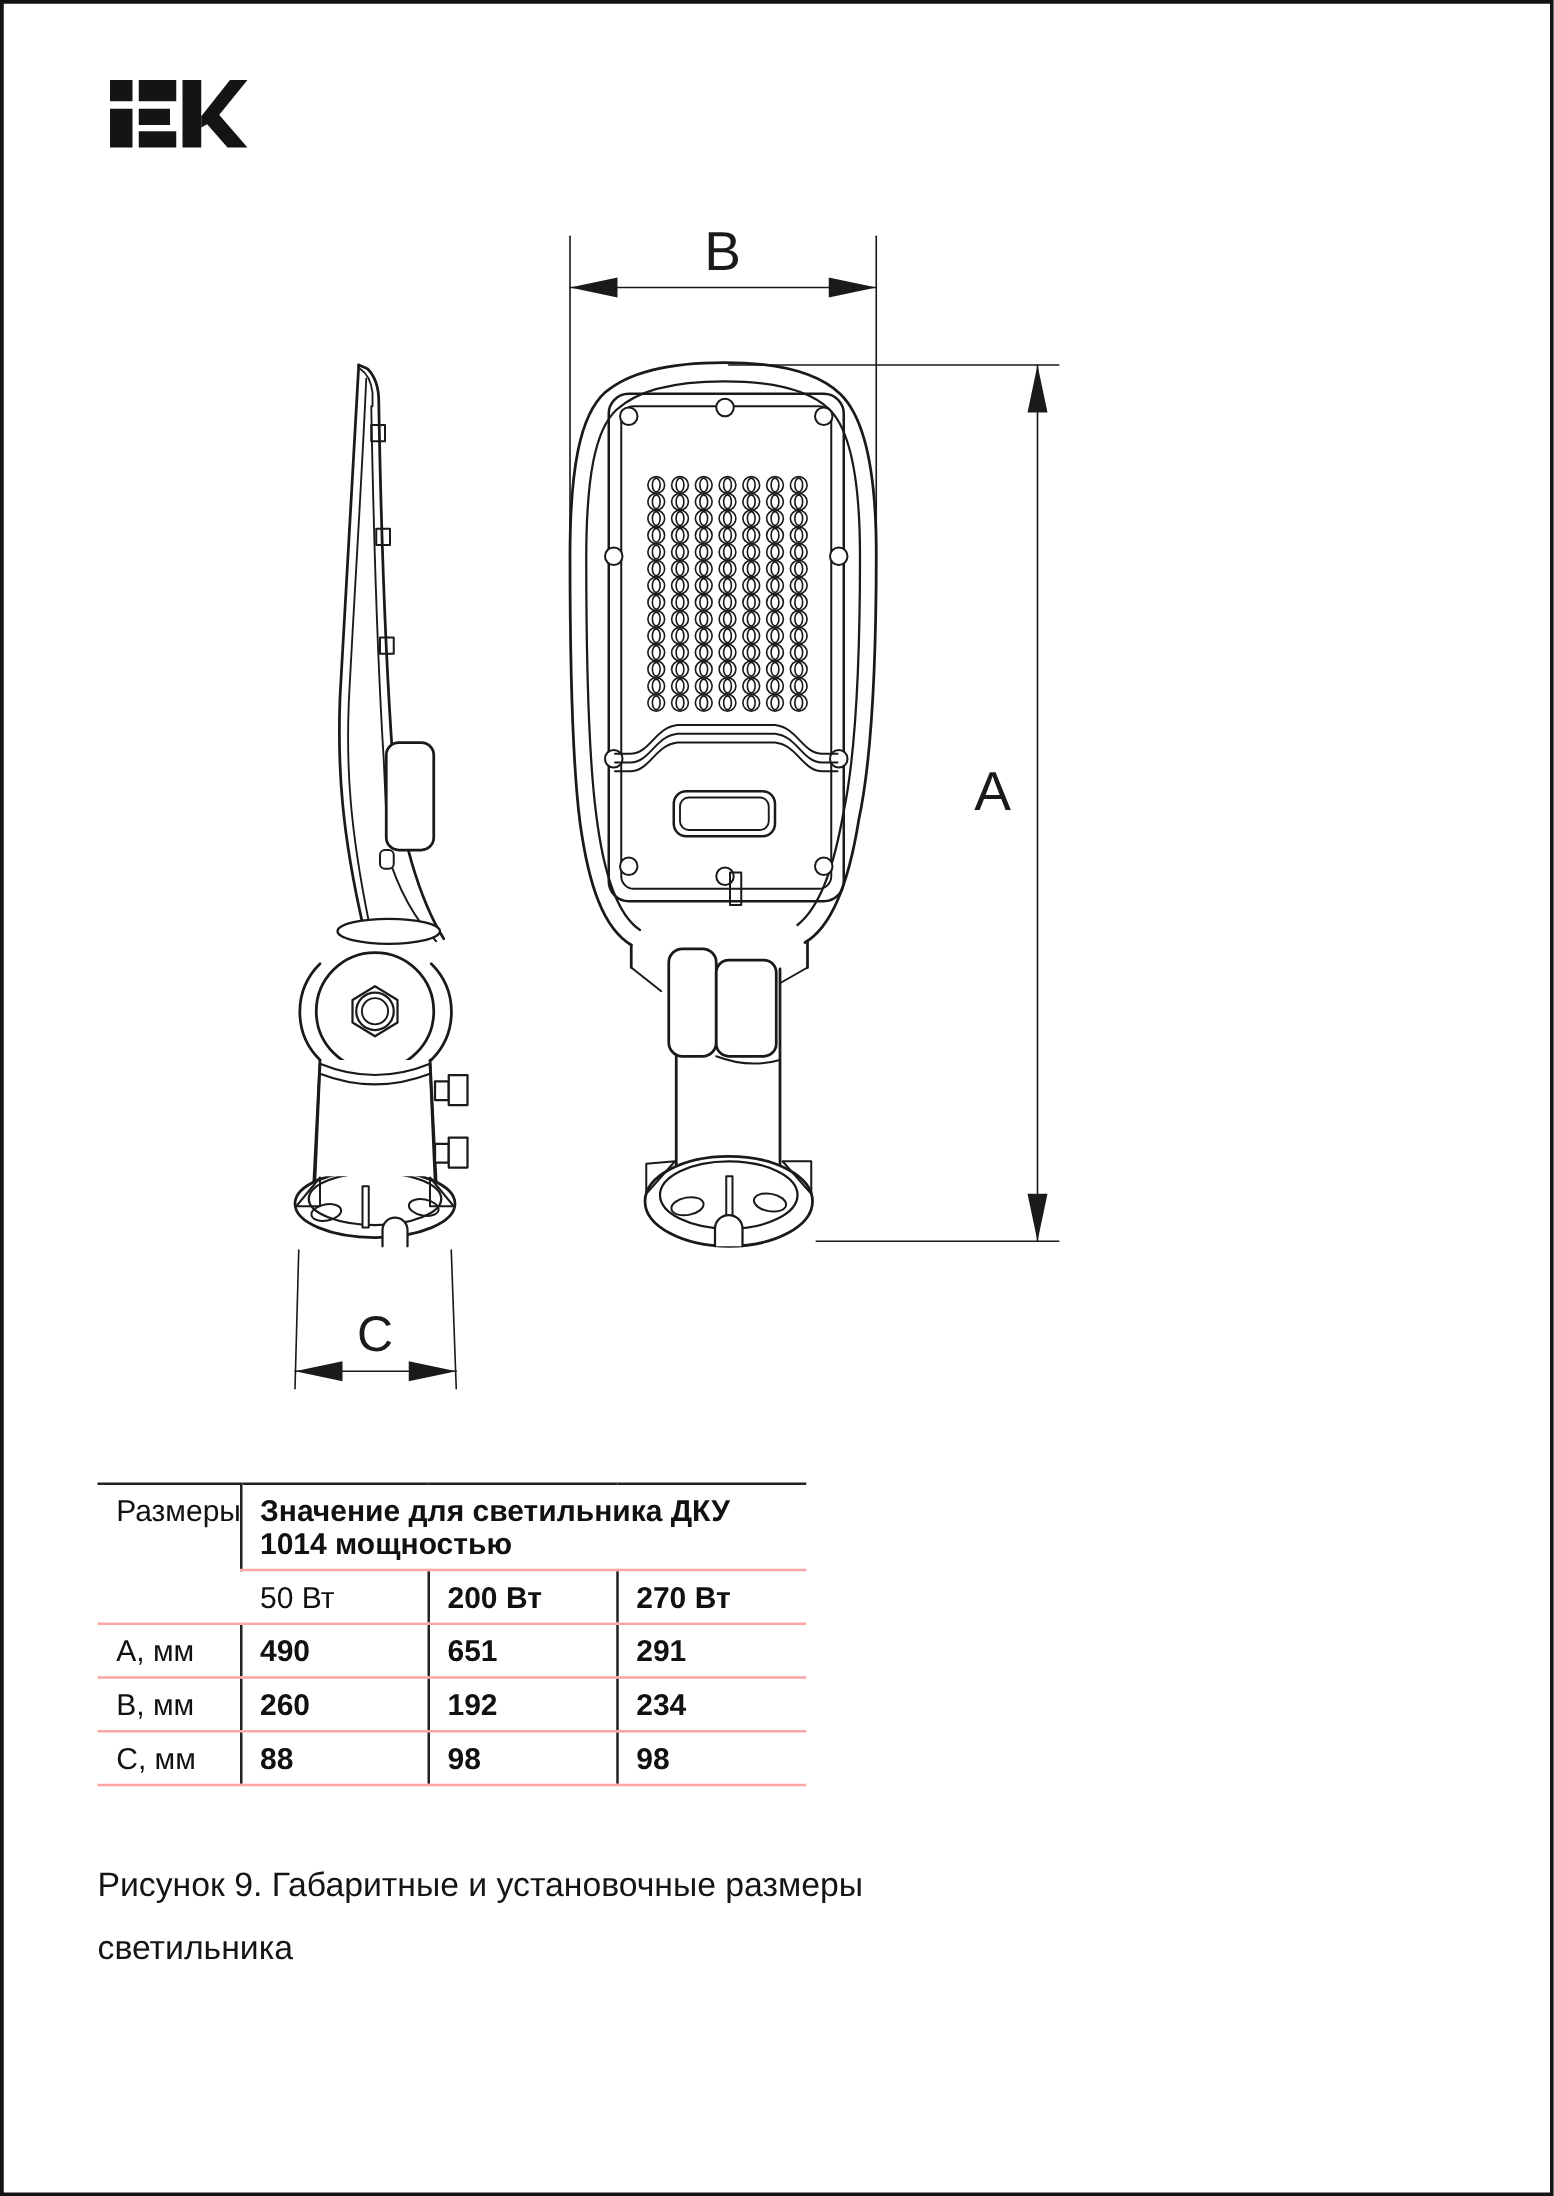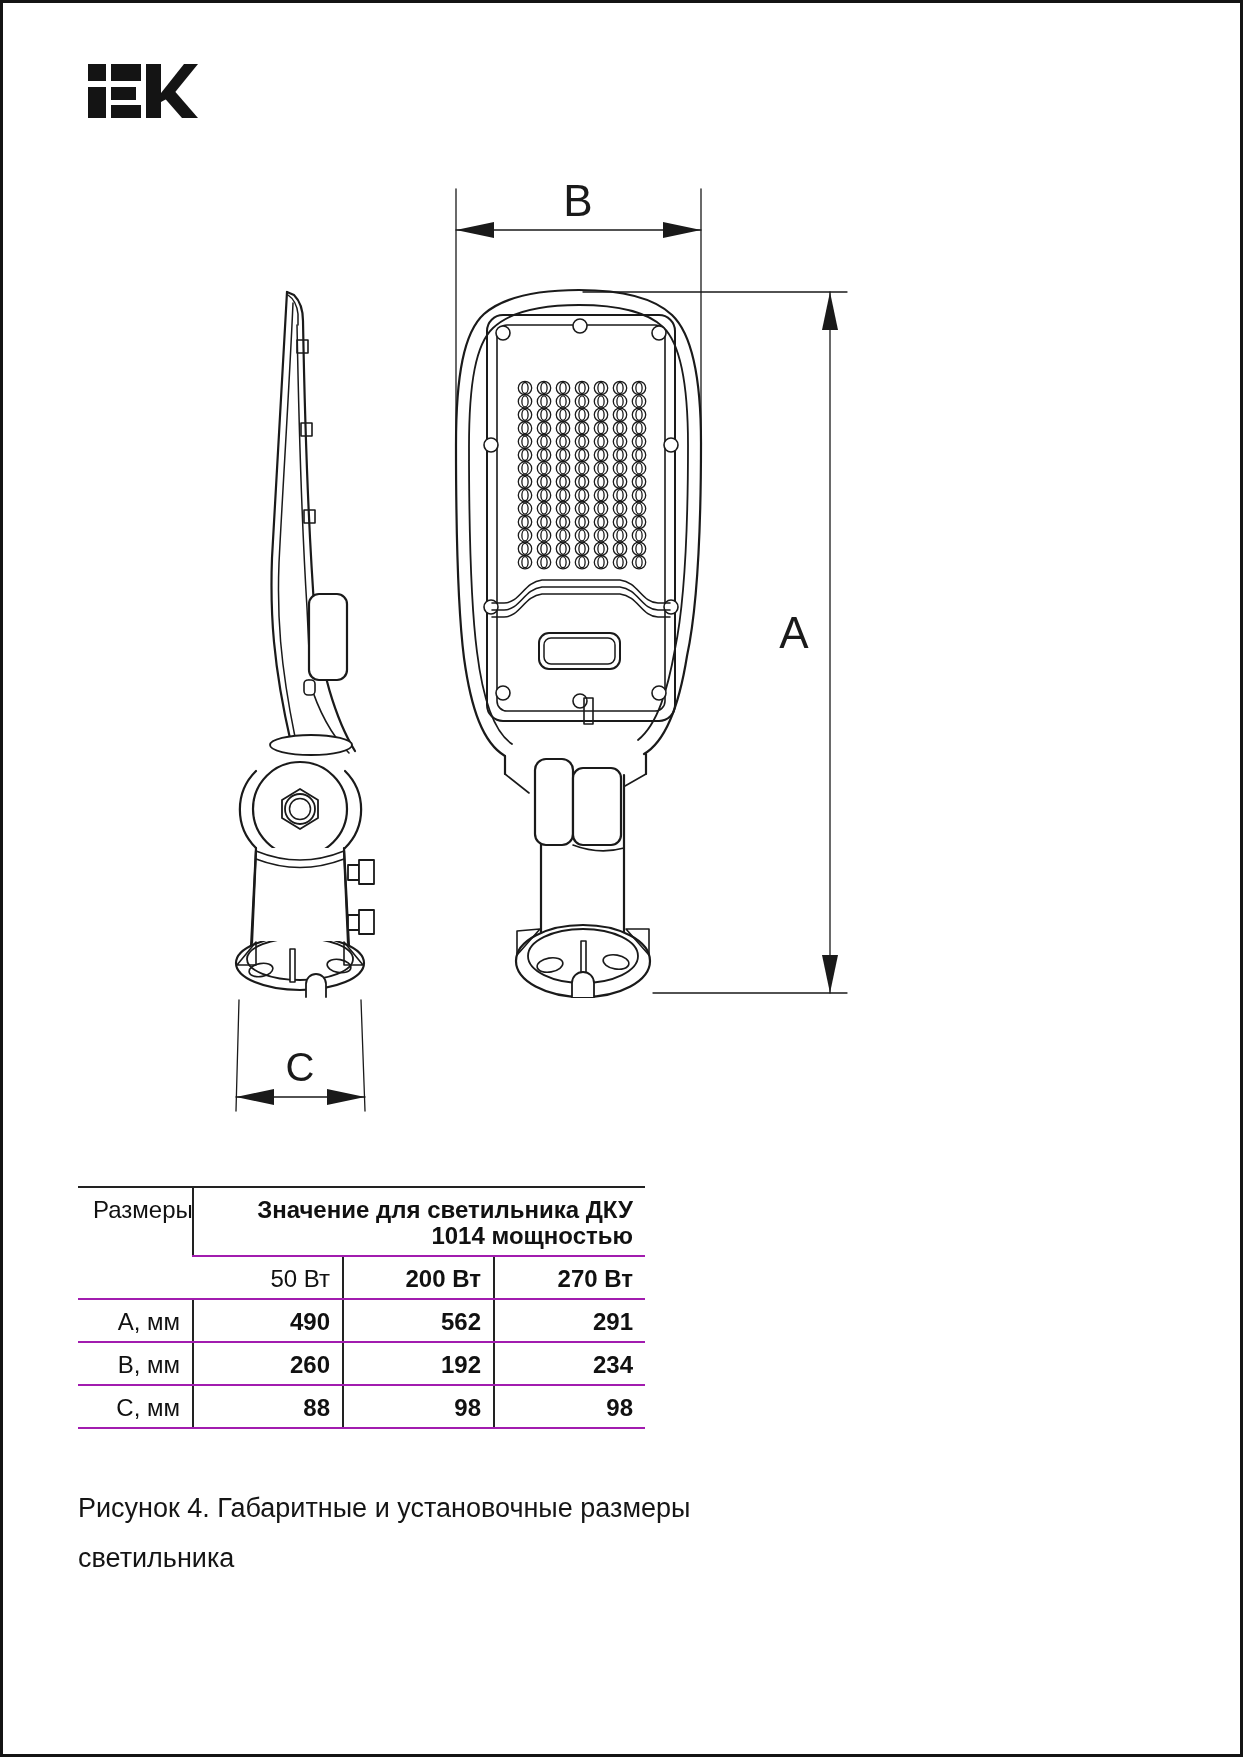--- a/index.html
+++ b/index.html
@@ -21,22 +21,21 @@
 
   .dim-table{
     position:absolute;left:75px;top:1183px;width:567px;
     border-collapse:collapse;table-layout:fixed;
     font-size:24px;line-height:26px;color:#111;
   }
   .dim-table td{
     padding:9px 12px 6px 14px;
     vertical-align:top;
     border-top:2px solid #222;
-    border-bottom:2px solid #a21caf;
-    text-align:right;
+    border-bottom:2px solid #fca5a5;
   }
   .dim-table td + td{border-left:2px solid #222;font-weight:bold;}
   .dim-table td:first-child{padding-left:15px;}
 
   .caption{
     position:absolute;left:75px;top:1480px;width:760px;
     font-size:27px;line-height:50px;color:#151515;
   }
 </style>
 </head>
@@ -421,35 +420,35 @@
         <td colspan="3">Значение для светильника ДКУ 1014 мощностью</td>
       </tr>
       <tr>
         <td>50 Вт</td>
         <td>200 Вт</td>
         <td>270 Вт</td>
       </tr>
       <tr>
         <td>A, мм</td>
         <td>490</td>
-        <td>562</td>
+        <td>651</td>
         <td>291</td>
       </tr>
       <tr>
         <td>B, мм</td>
         <td>260</td>
         <td>192</td>
         <td>234</td>
       </tr>
       <tr>
         <td>C, мм</td>
         <td>88</td>
         <td>98</td>
         <td>98</td>
       </tr>
     </tbody>
   </table>
 
   <div class="caption">
-    <div>Рисунок 4. Габаритные и установочные размеры светильника</div>
+    <div>Рисунок 9. Габаритные и установочные размеры светильника</div>
   </div>
 
 </div>
 
 </body></html>

